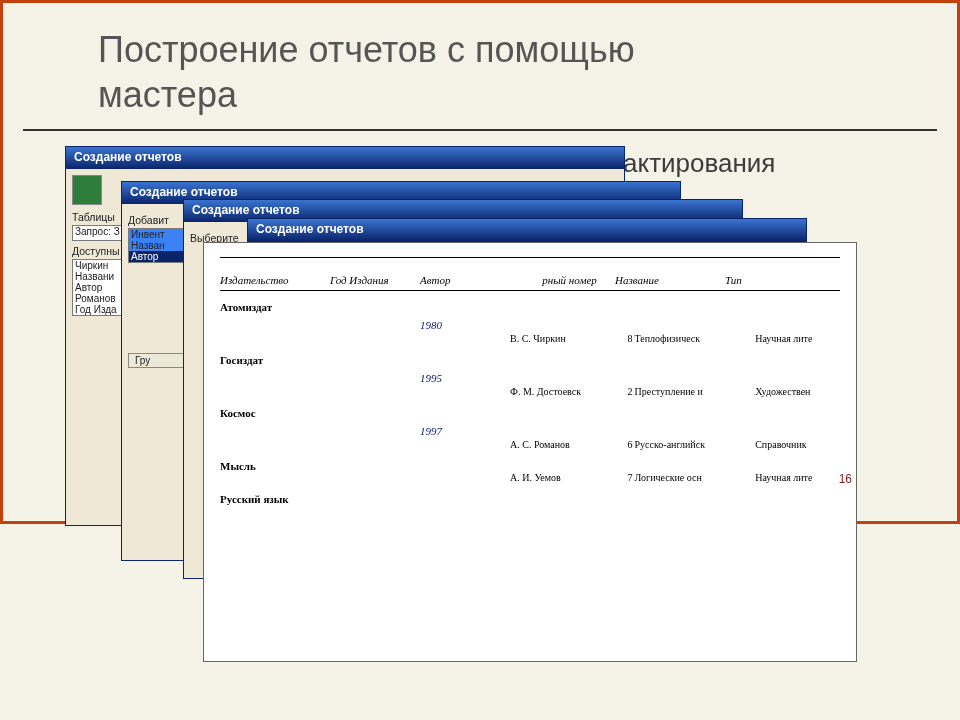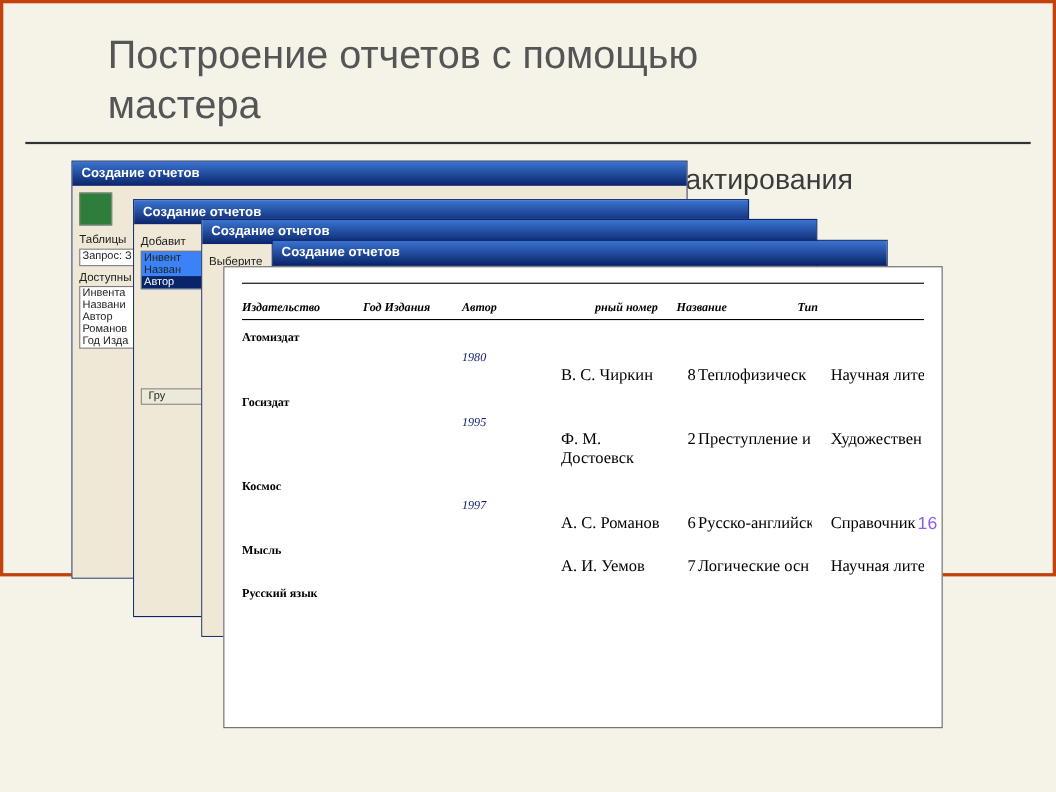--- a/index.html
+++ b/index.html
@@ -46,22 +46,22 @@
     color: #b0a060;
     font-size: 12px;
     position: absolute;
     left: -22px;
     top: 10px;
   }
   .page-num {
     position: absolute;
     right: 105px;
     bottom: 35px;
-    font-size: 16px;
-    color: #8b5cf6;
+    font-size: 12px;
+    color: #7f1d1d;
   }
 
   
   .dlg {
     position: absolute;
     background: #eadfc7;
     border: 1px solid #0a246a;
     box-sizing: border-box;
   }
   .dlg-title {
@@ -155,41 +155,41 @@
     font-style: italic;
     font-weight: bold;
     color: #0b1a6a;
     margin-bottom: 6px;
   }
   .rep-hr { height: 1px; background: #000; margin: 4px 0 6px 0; }
   .rep-row {
     display: flex;
     font-size: 11px;
   }
-  .rep-head { font-style: italic; font-weight: bold; margin-top: 16px; }
+  .rep-head { font-style: italic; font-weight: normal; margin-top: 16px; }
   .c-pub   { width: 110px; }
   .c-year  { width: 90px; }
   .c-auth  { width: 110px; }
   .c-num   { width: 85px; text-align: center; padding-right: 6px; box-sizing: border-box;}
   .c-title { width: 110px; }
   .c-type  { width: 90px; }
 
   .grp-pub {
     font-weight: bold;
     font-size: 11px;
     margin-top: 10px;
   }
   .grp-year {
     font-style: italic;
     color: #0b1a6a;
     font-size: 11px;
     margin: 6px 0 2px 200px;
   }
   .detail {
-    font-size: 15px;
+    font-size: 10px;
     display: flex;
     margin-left: 0;
   }
   .d-auth  { margin-left: 290px; width: 110px; }
   .d-num   { width: 20px; text-align: right; }
   .d-title { width: 110px; padding-left: 2px; white-space: nowrap; overflow: hidden; }
   .d-type  { width: 90px; white-space: nowrap; overflow: hidden; padding-left: 17px; }
 </style>
 </head>
 <body>
@@ -205,21 +205,21 @@
   <div class="bullet" style="left:620px;">актирования</div>
 
   <div class="dlg dlg1">
     <div class="dlg-title">Создание отчетов</div>
     <div class="dlg-body">
       <span class="wiz-icon"></span>
       <div class="wiz-label">Таблицы</div>
       <div class="wiz-select">Запрос: З</div>
       <div class="wiz-label">Доступны</div>
       <div class="wiz-list">
-        <div>Инвента</div>
+        <div>Чиркин</div>
         <div>Названи</div>
         <div>Автор</div>
         <div>Романов</div>
         <div>Год Изда</div>
       </div>
     </div>
   </div>
 
   <div class="dlg dlg2">
     <div class="dlg-title">Создание отчетов</div>

